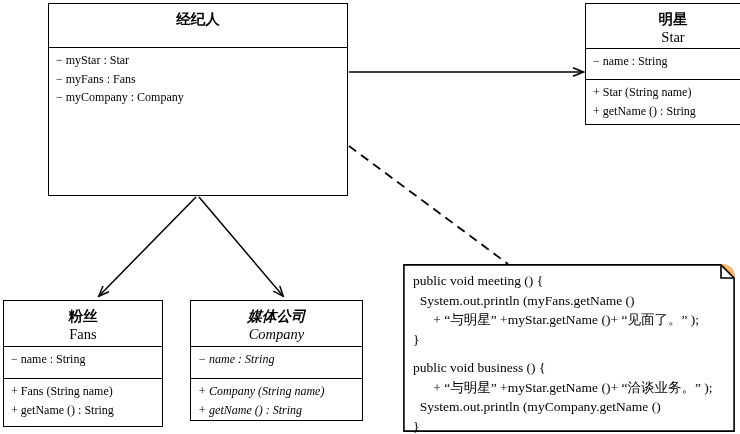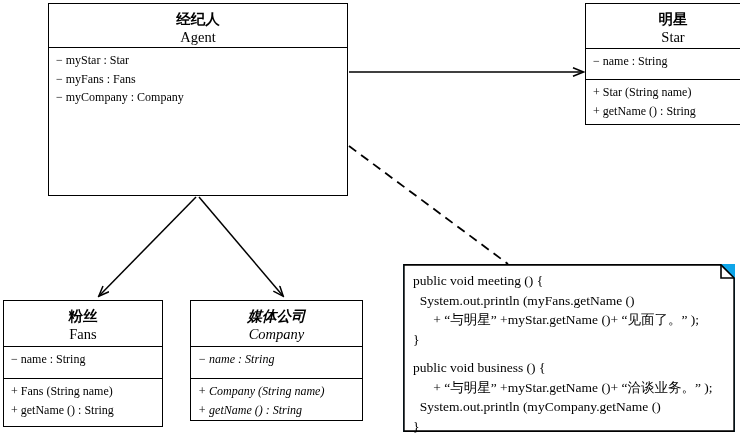--- a/index.html
+++ b/index.html
@@ -62,21 +62,22 @@
   .member {
     display: block;
     font-size: 12px;
     line-height: 18.5px;
     white-space: nowrap;
   }
   
   .uml-note {
     position: absolute;
     box-sizing: border-box;
-    background: #0ea5e9;
+    background: #fdba74;
+    border-radius: 12px;
   }
   .uml-note .note-shape {
     position: absolute;
     left: 0; top: 0;
     width: 100%;
     height: 100%;
   }
   .note-body {
     position: relative;
     box-sizing: border-box;
@@ -110,21 +111,20 @@
     <line x1="196" y1="197" x2="99" y2="296" stroke="#000" stroke-width="1.5" marker-end="url(#openArrow)"></line>
 
     <line x1="199" y1="197" x2="283" y2="296" stroke="#000" stroke-width="1.5" marker-end="url(#openArrow)"></line>
 
     <line x1="349" y1="146" x2="508" y2="264" stroke="#000" stroke-width="1.8" stroke-dasharray="9,6"></line>
   </svg>
 
   <div class="uml-class" style="left:48px; top:3px; width:300px; height:193px;">
     <div class="uml-compartment uml-header" style="height:43px;">
       <span class="cls-cn">经纪人</span>
-      <span class="cls-en">Agent</span>
     </div>
     <div class="uml-compartment" style="height:62px;">
       <span class="member">− myStar : Star</span>
       <span class="member">− myFans : Fans</span>
       <span class="member">− myCompany : Company</span>
     </div>
   </div>
 
   <div class="uml-class" style="left:585px; top:3px; width:176px; height:122px;">
     <div class="uml-compartment uml-header" style="height:44px;">

